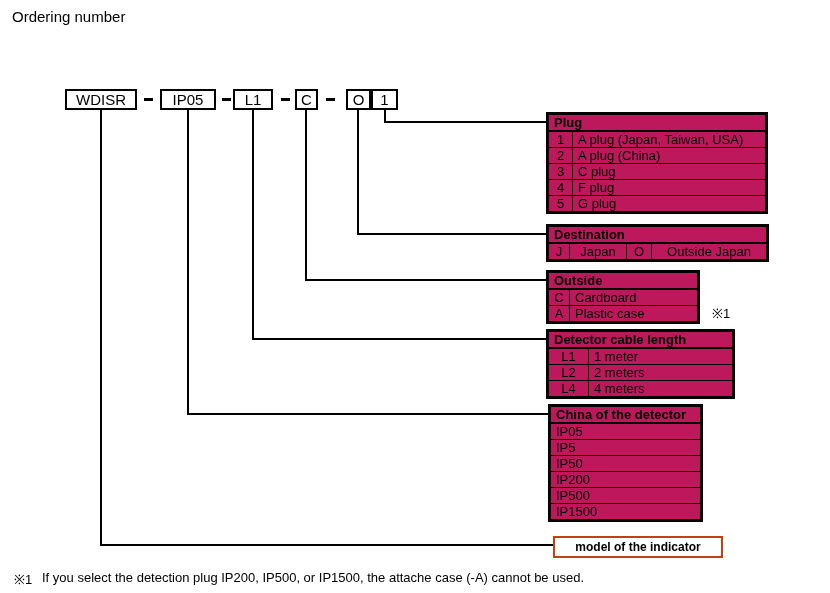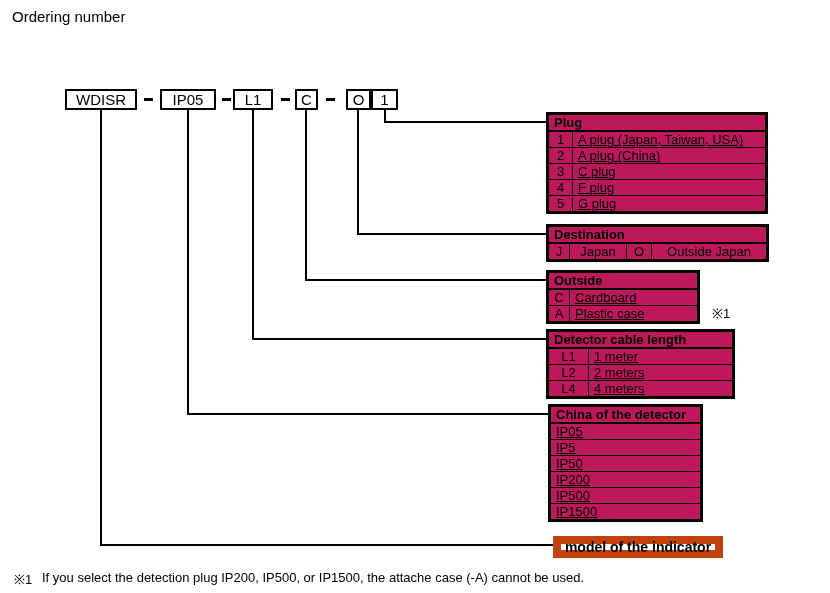--- a/index.html
+++ b/index.html
@@ -20,26 +20,26 @@
   .vline { position:absolute; width:2px; background:#000; }
   .hline { position:absolute; height:2px; background:#000; }
 
   
   .tbl { position:absolute; border:3px solid #000; background:#be185d; font-size:13px; }
   .th  { font-weight:bold; height:17px; line-height:15px; padding-left:5px;
          border-bottom:2px solid #000; white-space:nowrap; }
   .row { display:flex; height:16px; line-height:15px; border-top:1px solid #000; }
   .row.first { border-top:none; height:15px; }
   .code { border-right:1px solid #000; text-align:center; flex:0 0 auto; }
-  .val  { padding-left:5px; flex:1 1 auto; white-space:nowrap;text-decoration:underline; }
+  .val  { padding-left:5px; flex:1 1 auto; white-space:nowrap; }
   .cellc { text-align:center; border-right:1px solid #000; flex:0 0 auto; }
   .cellc.last { border-right:none; flex:1 1 auto; }
 
   .indicator-box { position:absolute; left:553px; top:536px; width:170px; height:22px;
-                   border:8px solid #c2410c; background:#fff; font-size:14px; font-weight:bold;
+                   border:2px solid #c2410c; background:#fff; font-size:12px; font-weight:bold;
                    display:flex; align-items:center; justify-content:center; }
 
   .note { position:absolute; left:712px; top:304px; font-size:13px; }
   .footnote { position:absolute; left:14px; top:570px; font-size:13px; white-space:nowrap; }
   .footnote .fn-text { position:absolute; left:28px; top:0; }
   .fn-marker { display:inline-block; }
 </style>
 </head>
 <body>
 

